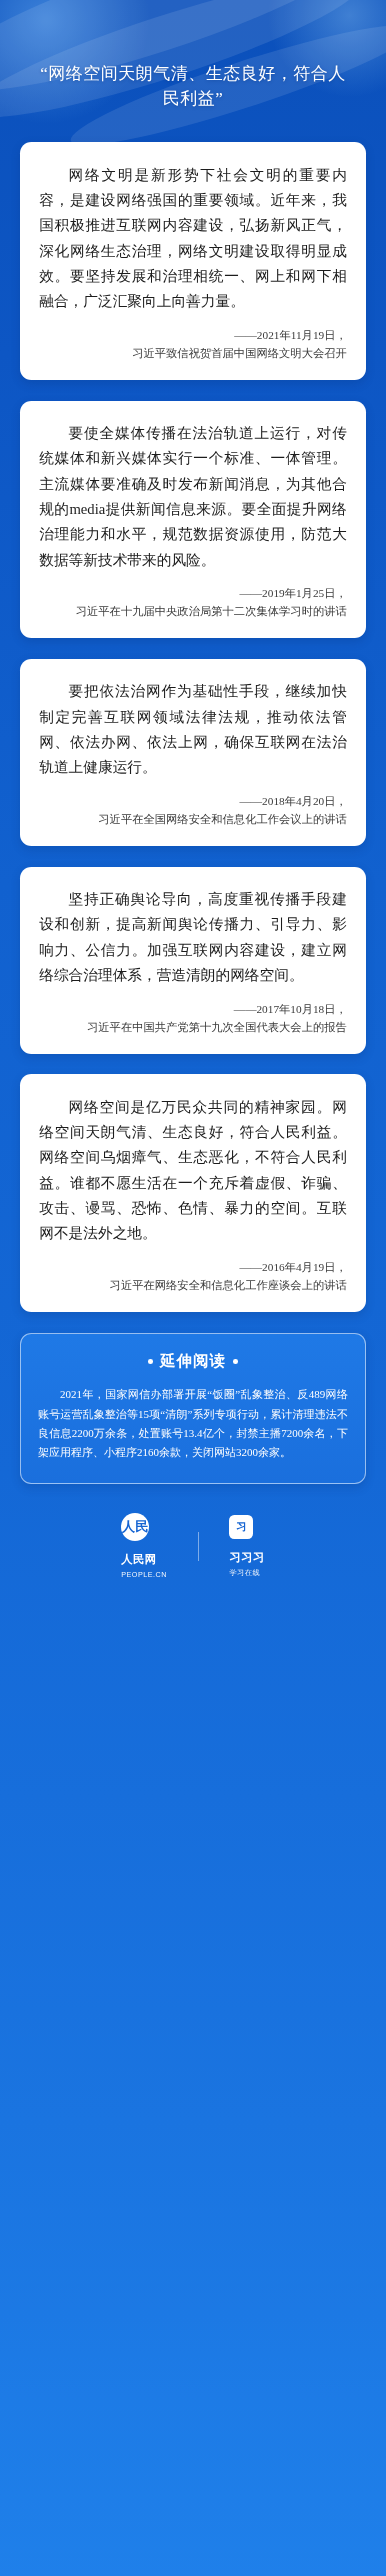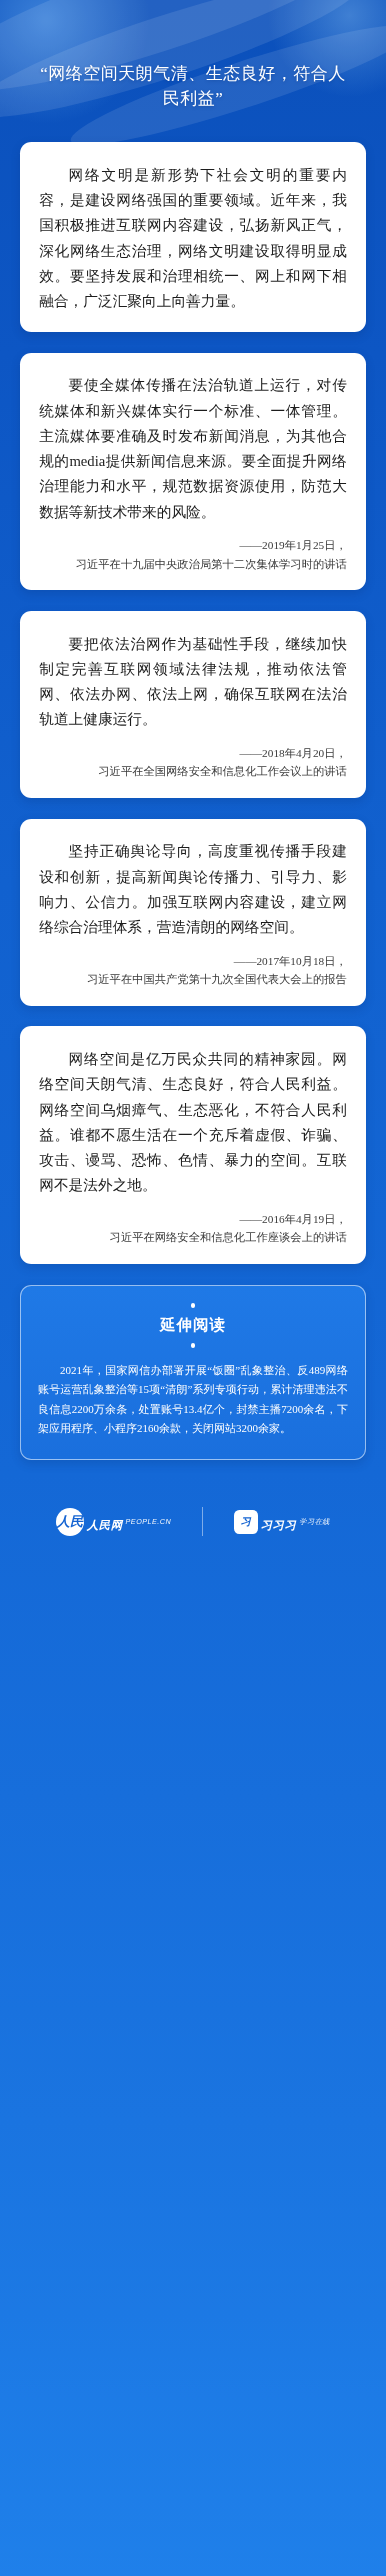--- a/index.html
+++ b/index.html
@@ -111,21 +111,20 @@
     color: #ffffff;
     font-family: "Liberation Serif", serif;
     font-weight: bold;
     font-size: 15.5px;
     letter-spacing: 1px;
     margin-bottom: 13.4px;
     display: flex;
     align-items: center;
     justify-content: center;
     gap: 7.2px;
-    flex-direction: column;
   }
   .extend .etitle .dot {
     width: 4.6px; height: 4.6px; border-radius: 50%;
     background: #ffffff;
     display: inline-block;
   }
   .extend p.ebody {
     font-family: "Liberation Serif", serif;
     font-size: 11px;
     line-height: 1.76;
@@ -141,23 +140,23 @@
     position: relative;
     height: 77px;
     display: flex;
     align-items: center;
     justify-content: center;
     gap: 31px;
     padding-top: 5.2px;
   }
   .logo-block {
     display: flex;
-    align-items: center;
+    flex-direction: column;
+    align-items: flex-start;
     gap: 3.1px;
-    font-style: italic;
   }
   .logo-badge {
     width: 28px; height: 28px;
     border-radius: 50%;
     background: #ffffff;
     display: flex; align-items: center; justify-content: center;
     color: #1564d2;
     font-family: "Liberation Serif", serif;
     font-size: 13.4px;
     font-weight: bold;
@@ -205,20 +204,24 @@
   </div>
 
   <div class="header">
     <h1>“网络空间天朗气清、生态良好，符合人民利益”</h1>
   </div>
 
   <div class="cards">
 
     <div class="card">
       <p class="body">网络文明是新形势下社会文明的重要内容，是建设网络强国的重要领域。近年来，我国积极推进互联网内容建设，弘扬新风正气，深化网络生态治理，网络文明建设取得明显成效。要坚持发展和治理相统一、网上和网下相融合，广泛汇聚向上向善力量。</p>
+      <div class="source">
+        <span class="line1">——2021年11月19日，</span>
+        <span class="line2">习近平致信祝贺首届中国网络文明大会召开</span>
+      </div>
     </div>
 
     <div class="card">
       <p class="body">要使全媒体传播在法治轨道上运行，对传统媒体和新兴媒体实行一个标准、一体管理。主流媒体要准确及时发布新闻消息，为其他合规的media提供新闻信息来源。要全面提升网络治理能力和水平，规范数据资源使用，防范大数据等新技术带来的风险。</p>
       <div class="source">
         <span class="line1">——2019年1月25日，</span>
         <span class="line2">习近平在十九届中央政治局第十二次集体学习时的讲话</span>
       </div>
     </div>
 

